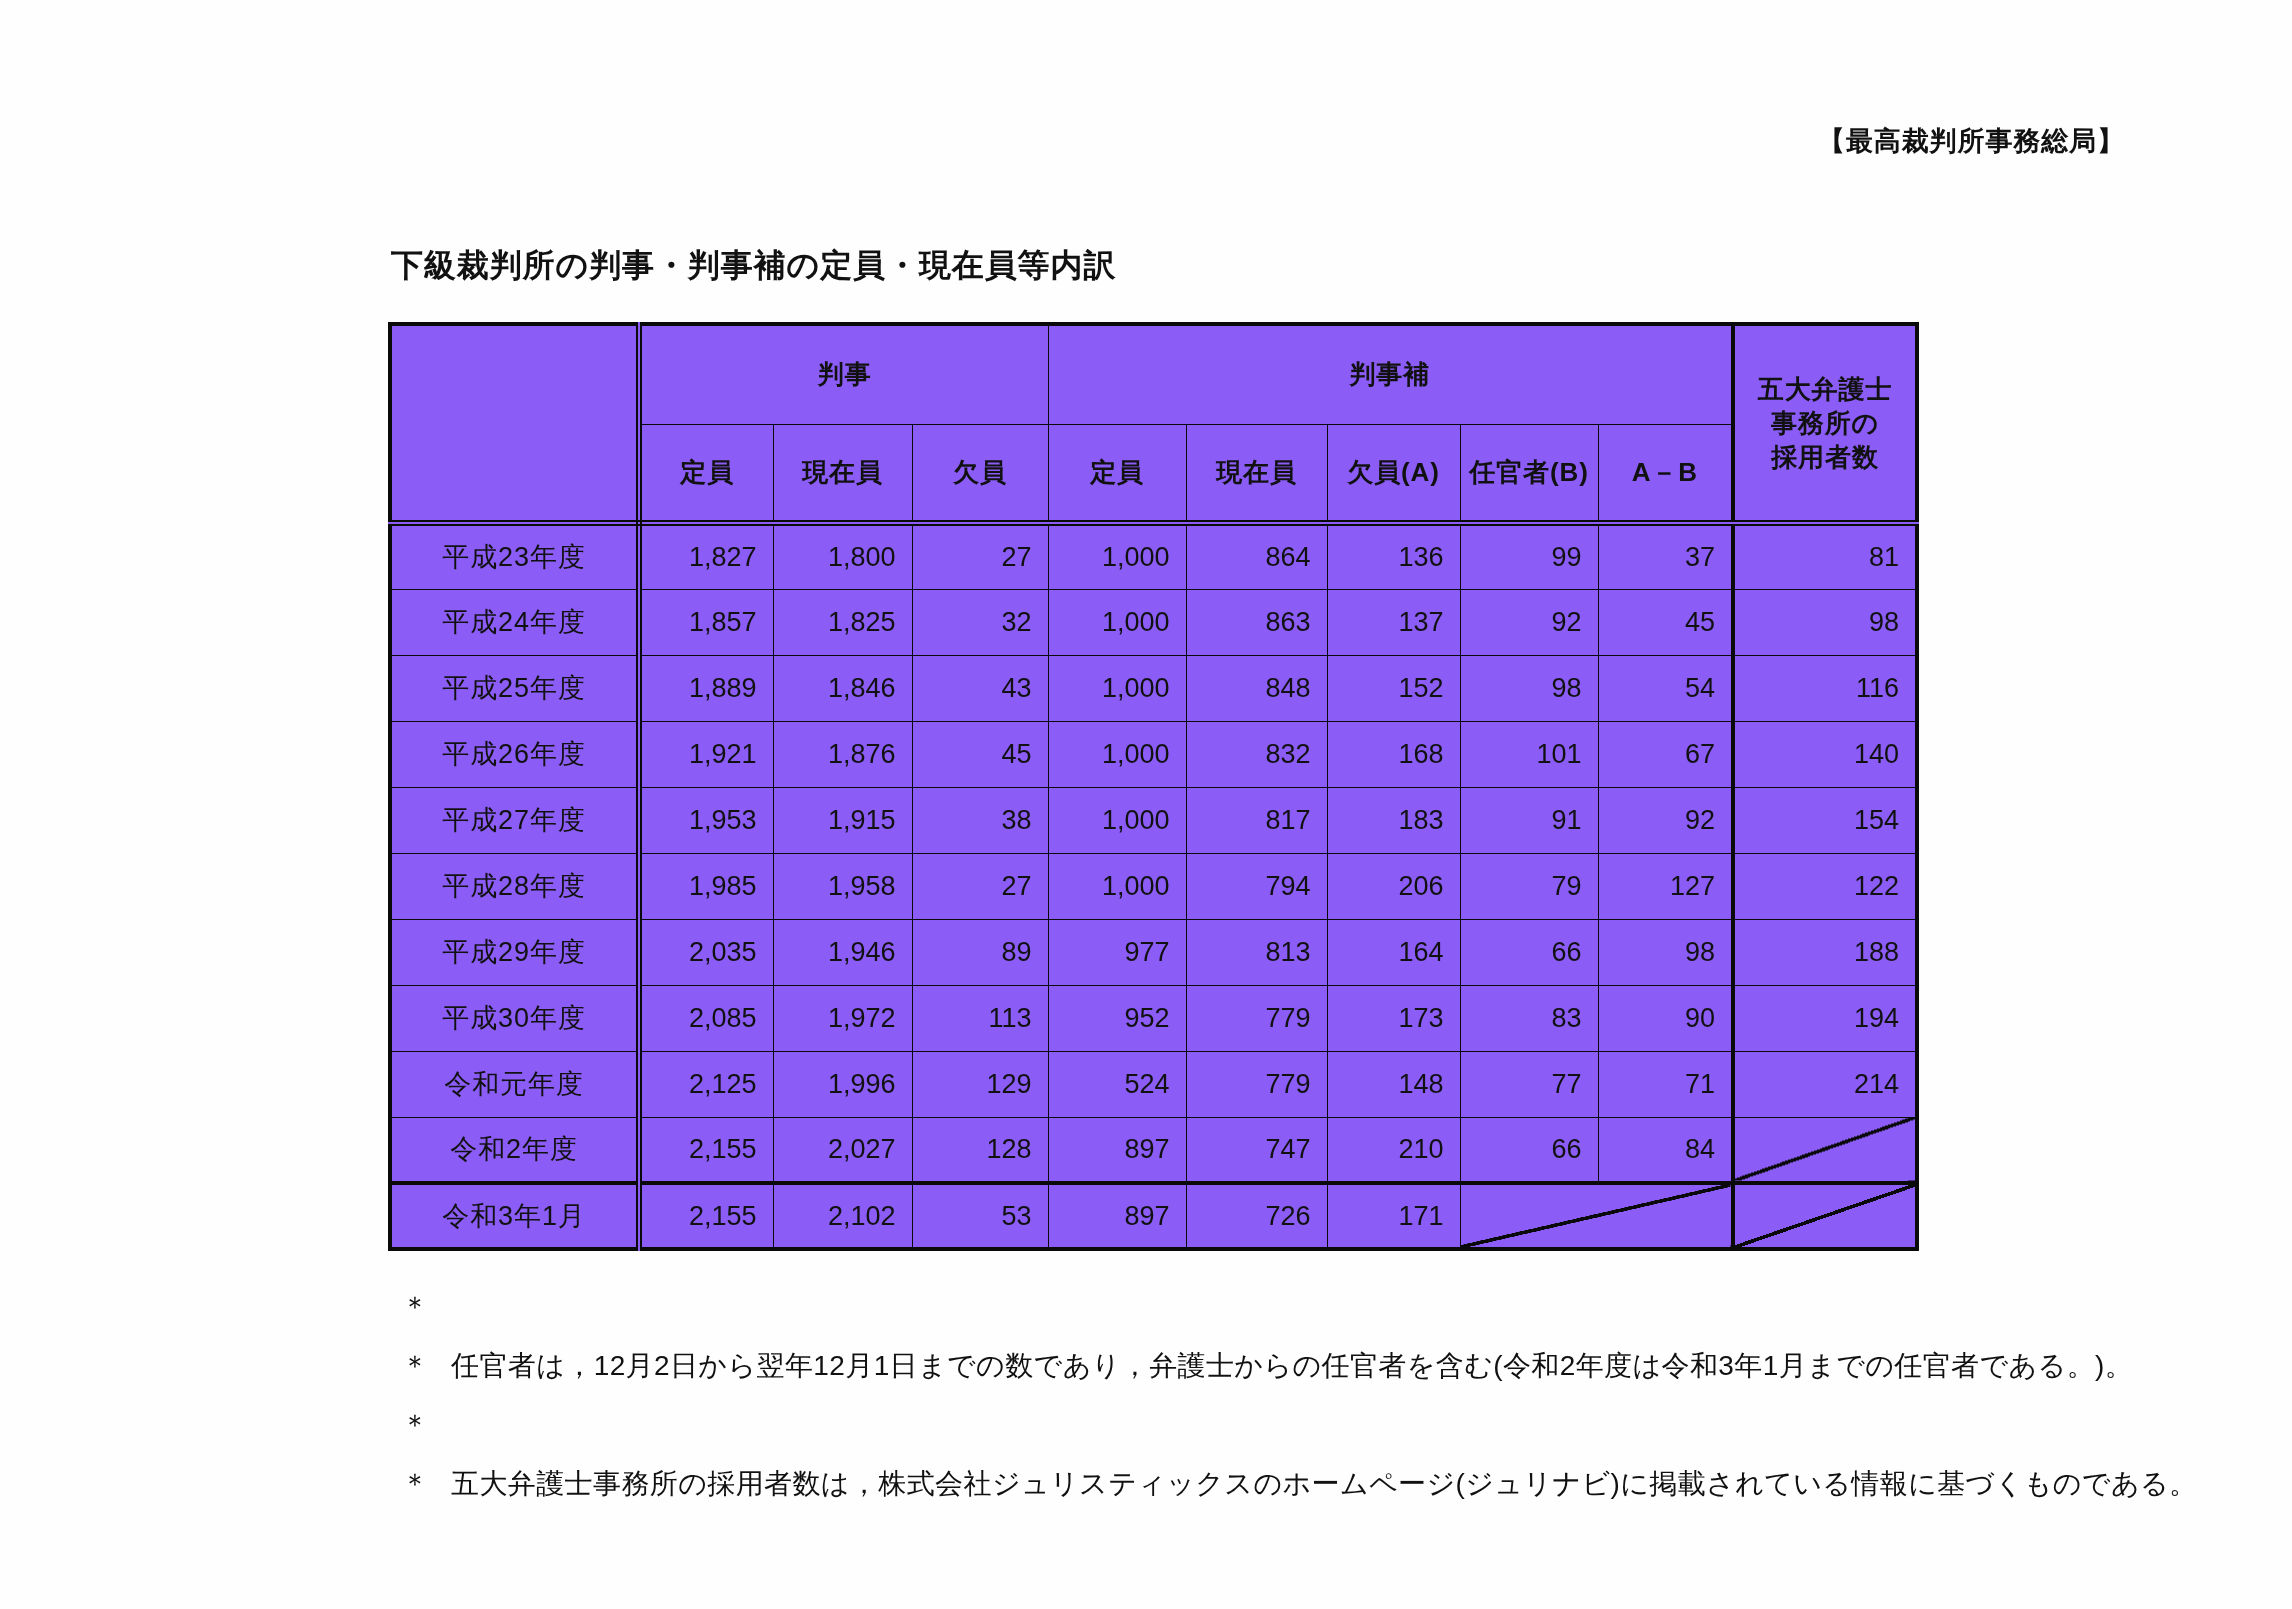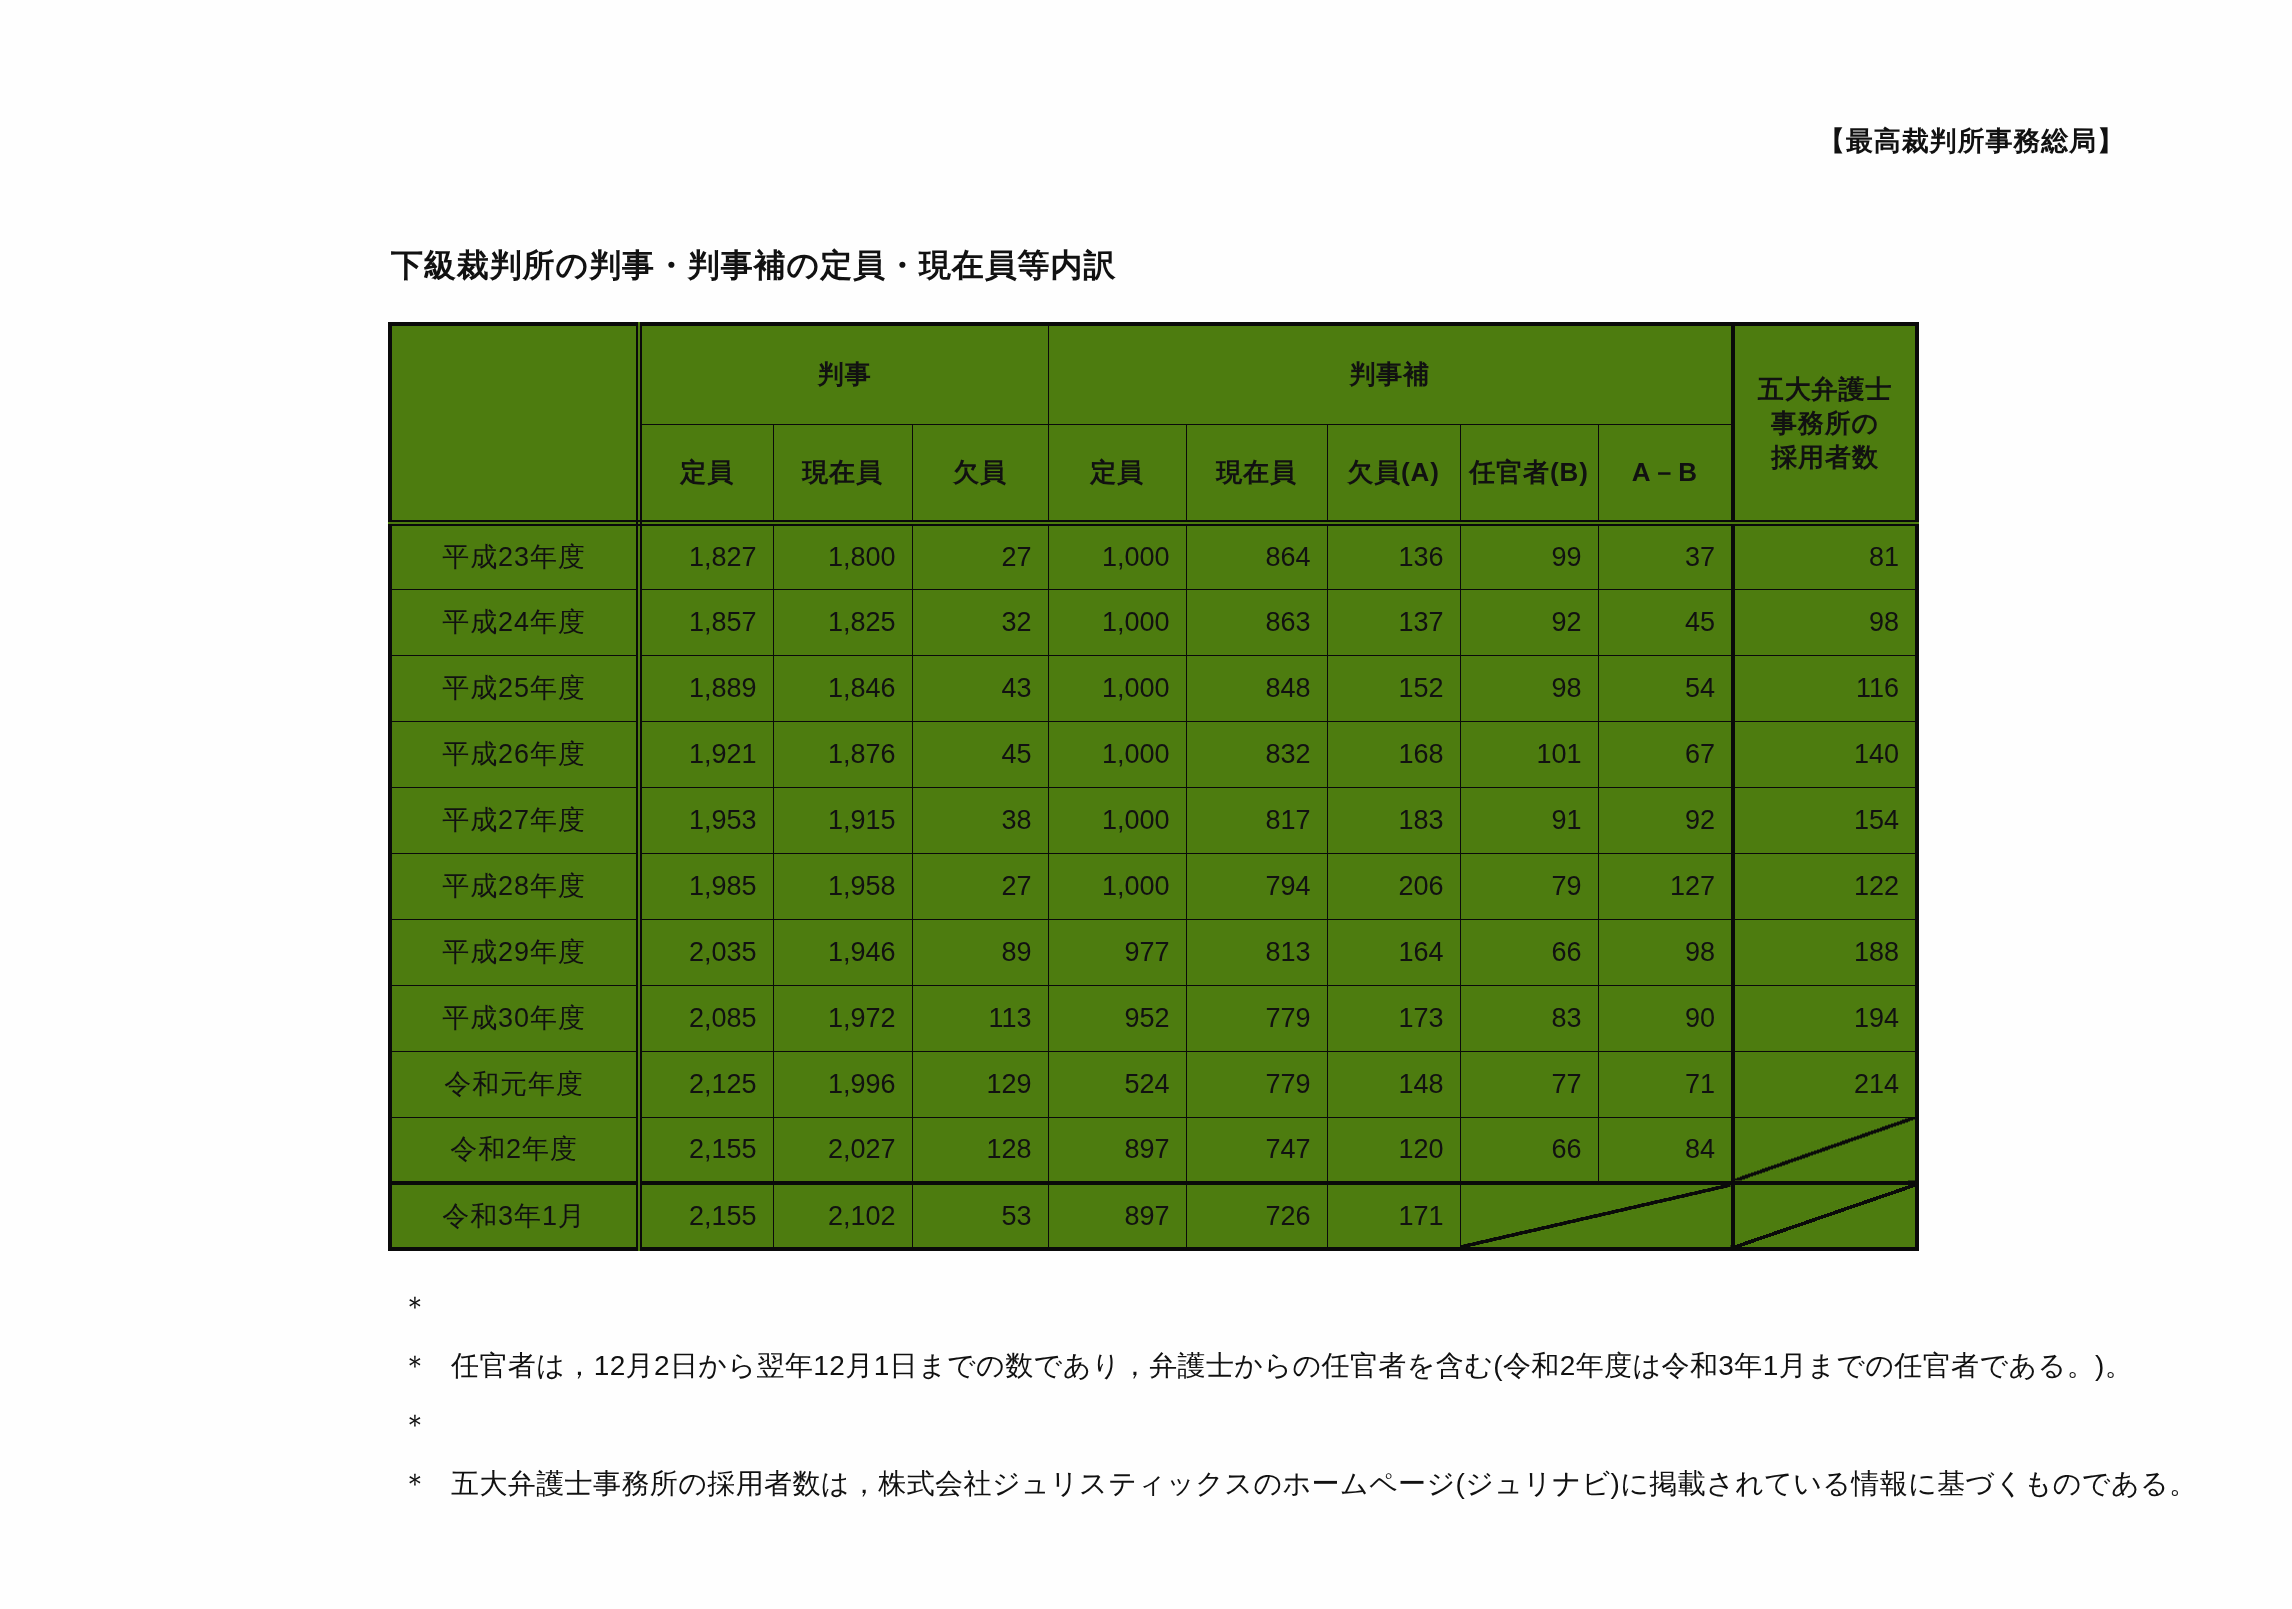--- a/index.html
+++ b/index.html
@@ -27,21 +27,21 @@
     white-space: nowrap;
   }
   .table-wrap {
     position: absolute;
     top: 322px; left: 388px;
   }
   table.staffing {
     border-collapse: collapse;
     table-layout: fixed;
     width: 1527px;
-    background: #4d7c0f;
+    background: #8b5cf6;
   }
   table.staffing th, table.staffing td {
     border: 1.8px solid #0a0a0a;
     overflow: hidden;
   }
   
   table.staffing { border: 4.5px solid #0a0a0a; }
   
   thead tr.group-row { height: 100px; }
   thead tr.sub-row   { height: 99px; }
@@ -247,21 +247,21 @@
         <td class="num">71</td>
         <td class="num thick-left">214</td>
       </tr>
       <tr>
         <td class="lbl dbl-right">令和2年度</td>
         <td class="num">2,155</td>
         <td class="num">2,027</td>
         <td class="num">128</td>
         <td class="num">897</td>
         <td class="num">747</td>
-        <td class="num">120</td>
+        <td class="num">210</td>
         <td class="num">66</td>
         <td class="num">84</td>
         <td class="diag thick-left"></td>
       </tr>
       <tr class="last-row">
         <td class="lbl dbl-right">令和3年1月</td>
         <td class="num">2,155</td>
         <td class="num">2,102</td>
         <td class="num">53</td>
         <td class="num">897</td>

